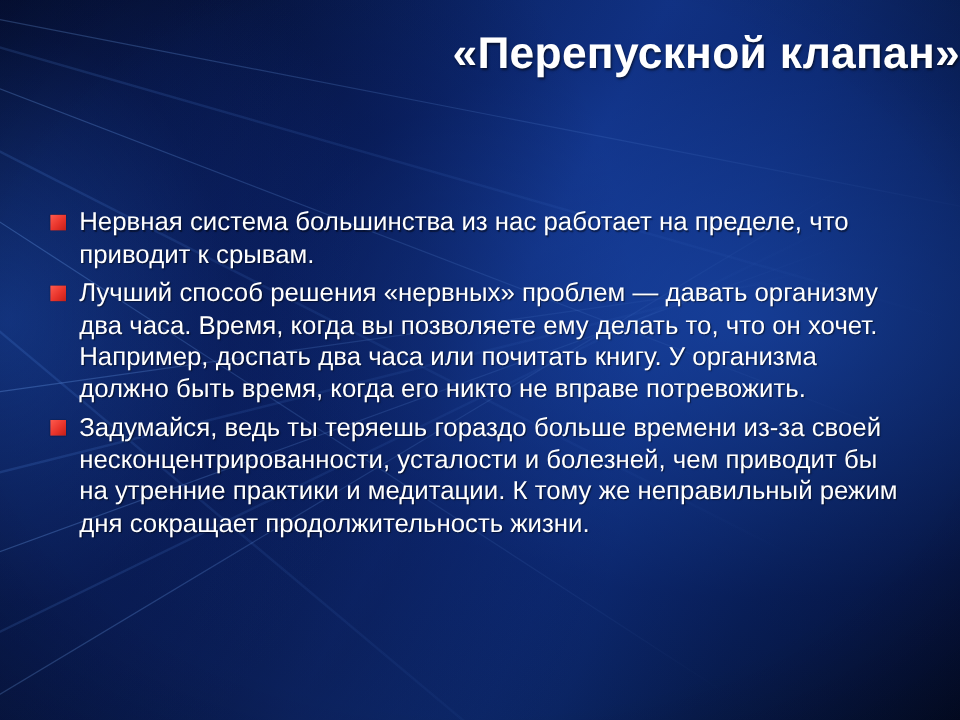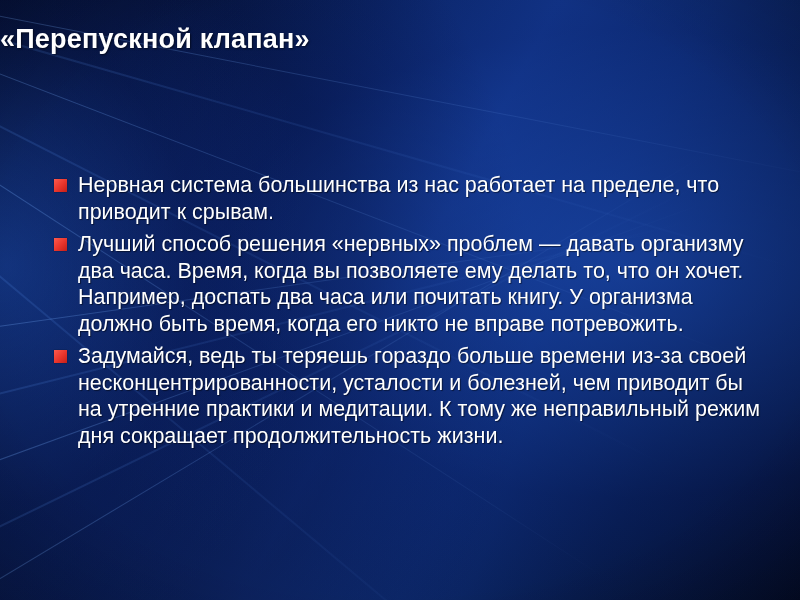--- a/index.html
+++ b/index.html
@@ -52,33 +52,33 @@
     inset: 0;
     background: radial-gradient(ellipse 760px 560px at 50% 48%, rgba(0,0,0,0) 55%, rgba(0,0,0,0.40) 100%);
     pointer-events: none;
   }
 
   .title {
     position: absolute;
     top: 24px;
     left: 0;
     width: 800px;
-    text-align: left;
+    text-align: right;
     color: #ffffff;
-    font-size: 27px;
+    font-size: 37px;
     font-weight: bold;
     letter-spacing: 0.2px;
     text-shadow: 1px 1px 2px rgba(0,0,0,0.55);
     z-index: 4;
   }
 
   .content {
     position: absolute;
     top: 172px;
-    left: 54px;
+    left: 42px;
     width: 716px;
     z-index: 4;
   }
   .bullet-row {
     display: flex;
     align-items: flex-start;
     margin-bottom: 6px;
   }
   .bullet-mark {
     flex: 0 0 auto;

